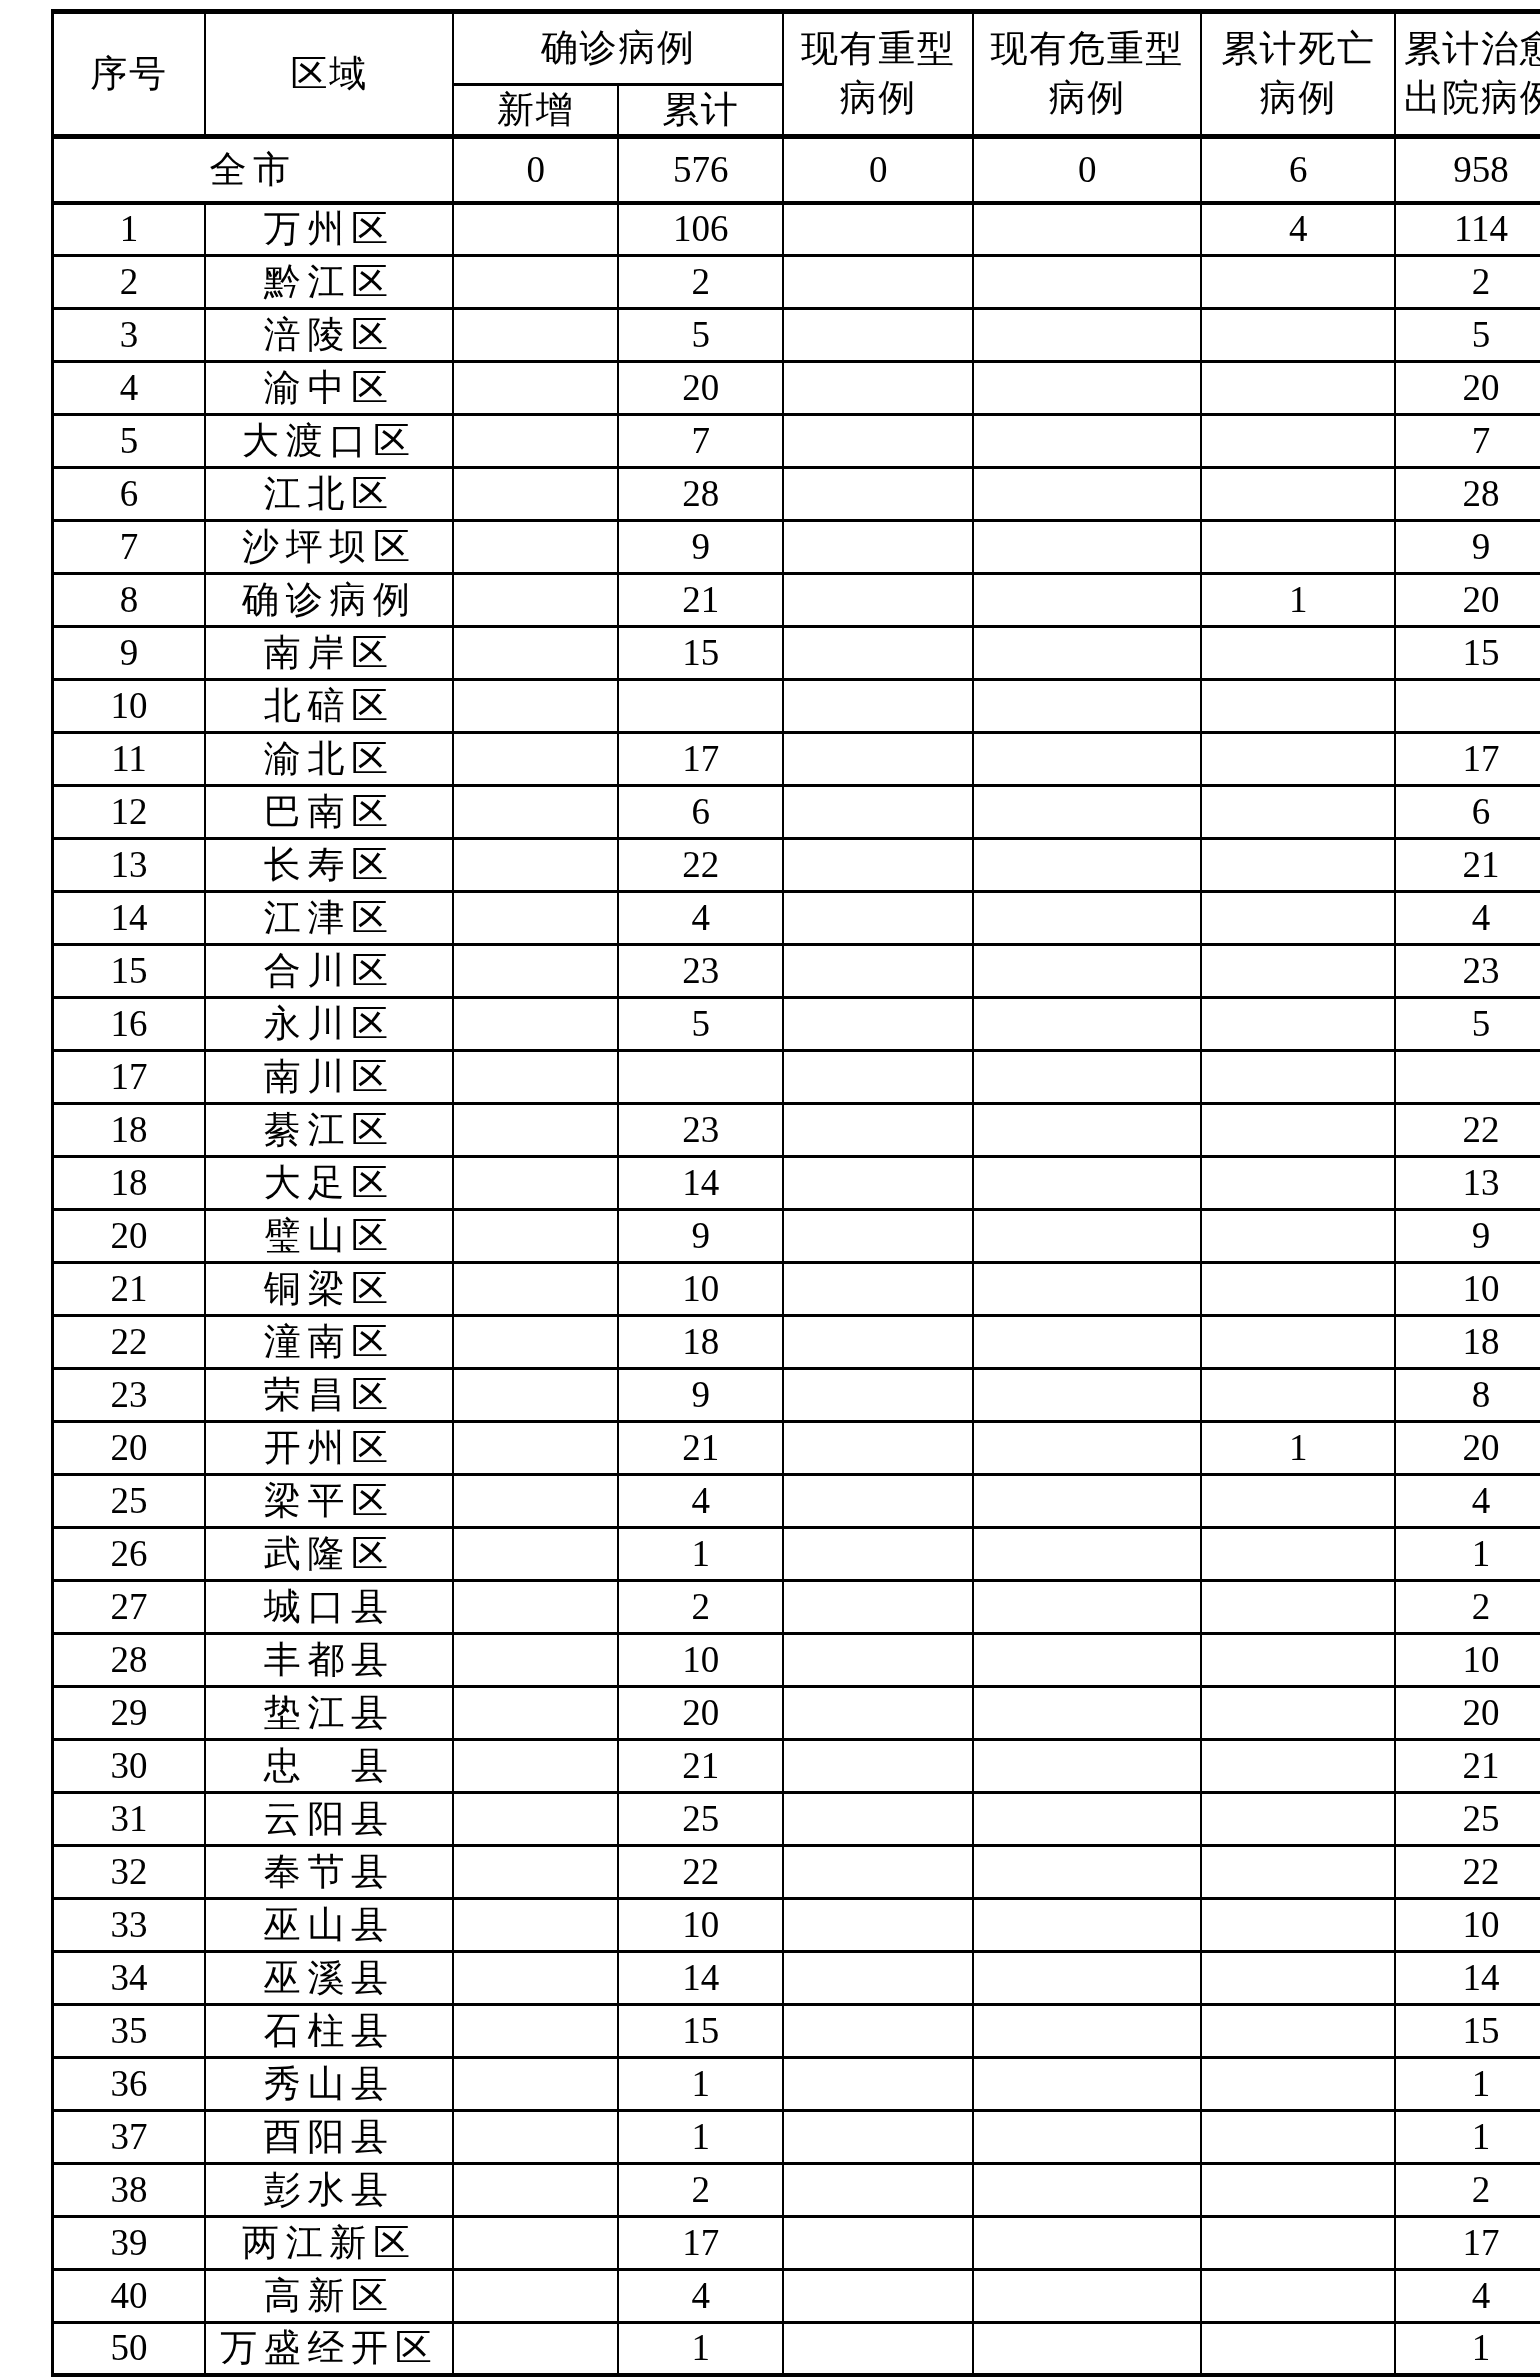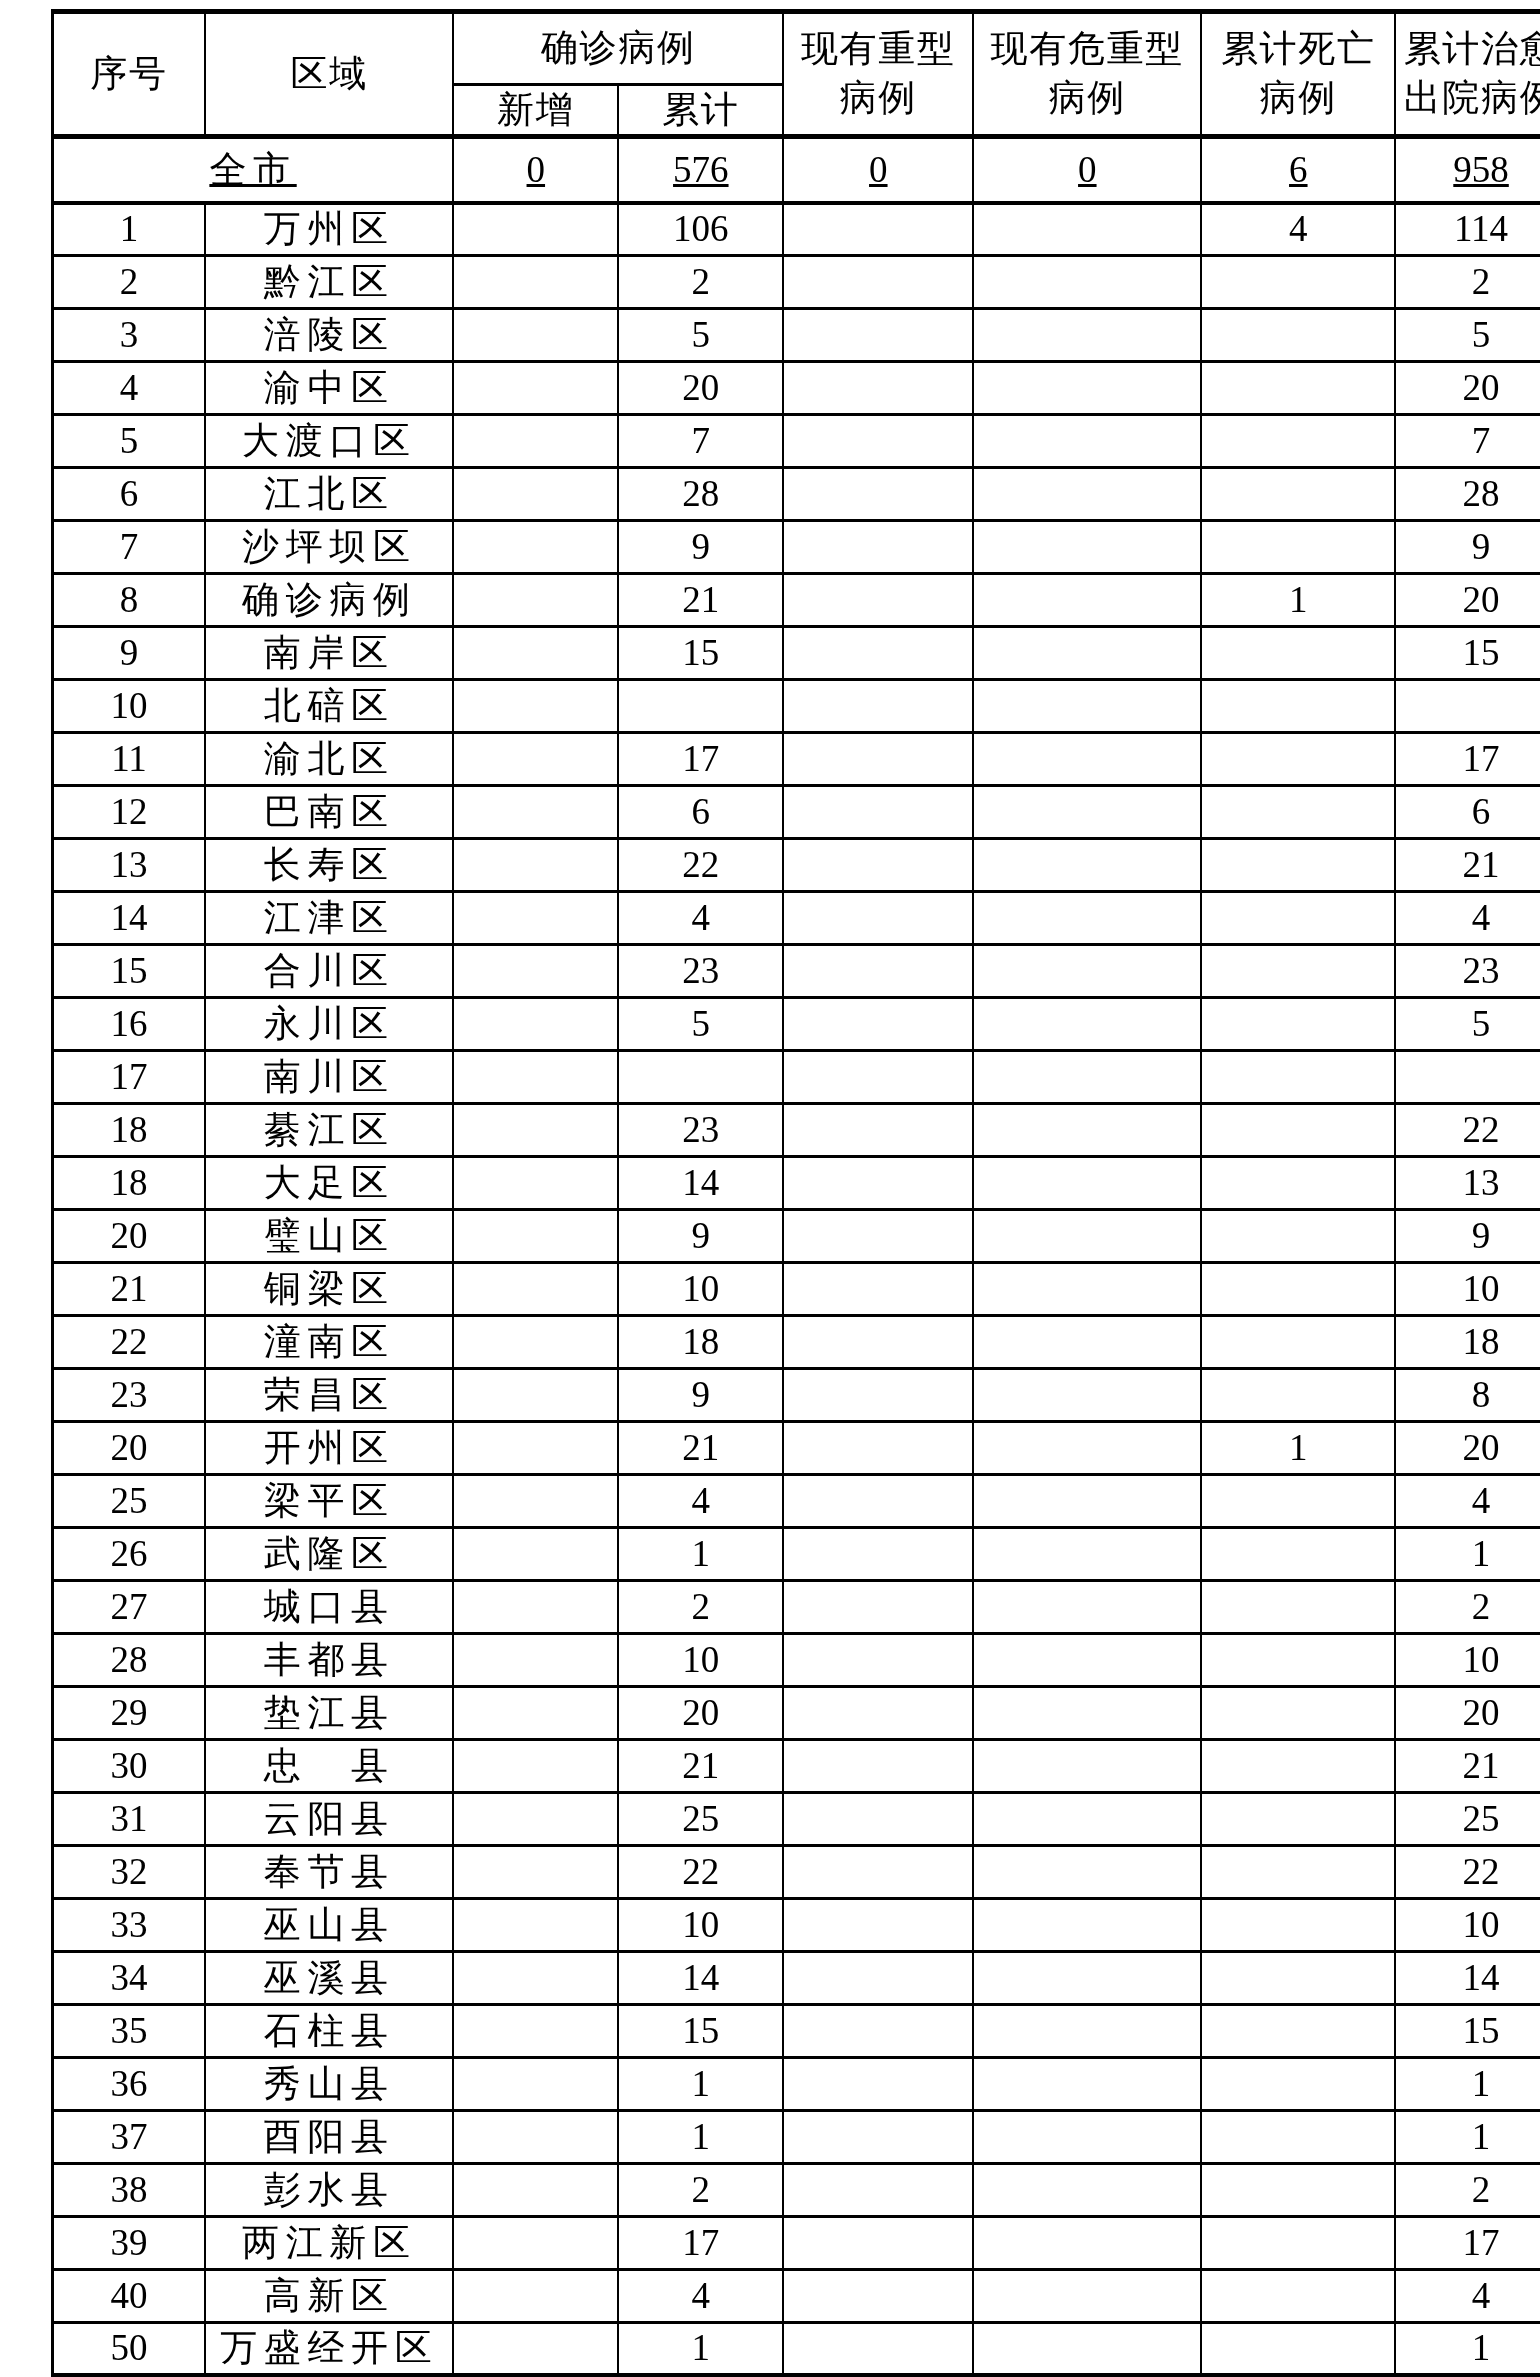--- a/index.html
+++ b/index.html
@@ -34,21 +34,21 @@
     font-size: 37px;
     line-height: 1.32;
     letter-spacing: 1.7px;
   }
   thead tr.h1 { height: 73px; }
   thead tr.h2 { height: 51px; }
   thead tr.h2 th, thead th.spans { border-bottom-width: 5.1px; }
   td { font-size: 37px; line-height: 1.1; }
   td.region { letter-spacing: 0.18em; }
   tr.summary { height: 66px; }
-  tr.summary td { border-bottom-width: 4.3px; text-decoration: underline; }
+  tr.summary td { border-bottom-width: 4.3px; }
   tbody tr.data-row { height: 53px; }
 </style>
 </head>
 <body>
 
 <table class="covid">
   <colgroup>
     <col style="width:153px">
       <col style="width:248px">
       <col style="width:165px">

